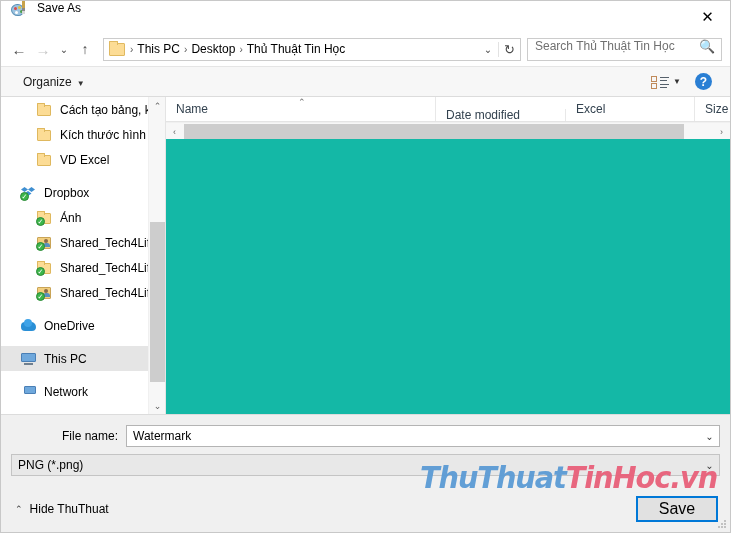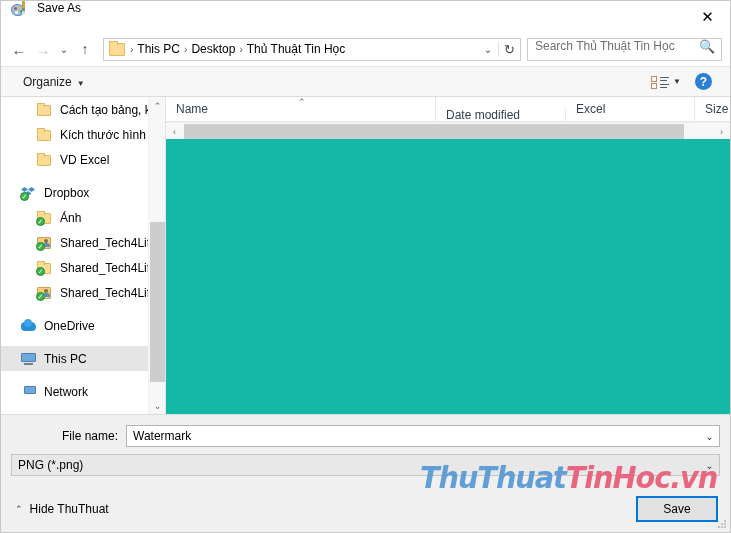--- a/index.html
+++ b/index.html
@@ -498,21 +498,21 @@
     align-items: center;
     font-size: 12px;
     color: #000;
     cursor: default;
   }
   .hide-caret { font-size: 9px; margin-right: 7px; color:#333; }
   .act-spacer { flex: 1 1 auto; }
   .btn {
     width: 82px;
     height: 26px;
-    font-size: 12px;
+    font-size: 16px;
     color: #000;
     background: #e1e1e1;
     border: 1px solid #adadad;
     display: flex;
     align-items: center;
     justify-content: center;
     cursor: default;
     margin-left: 10px;
   }
   .btn.primary {

